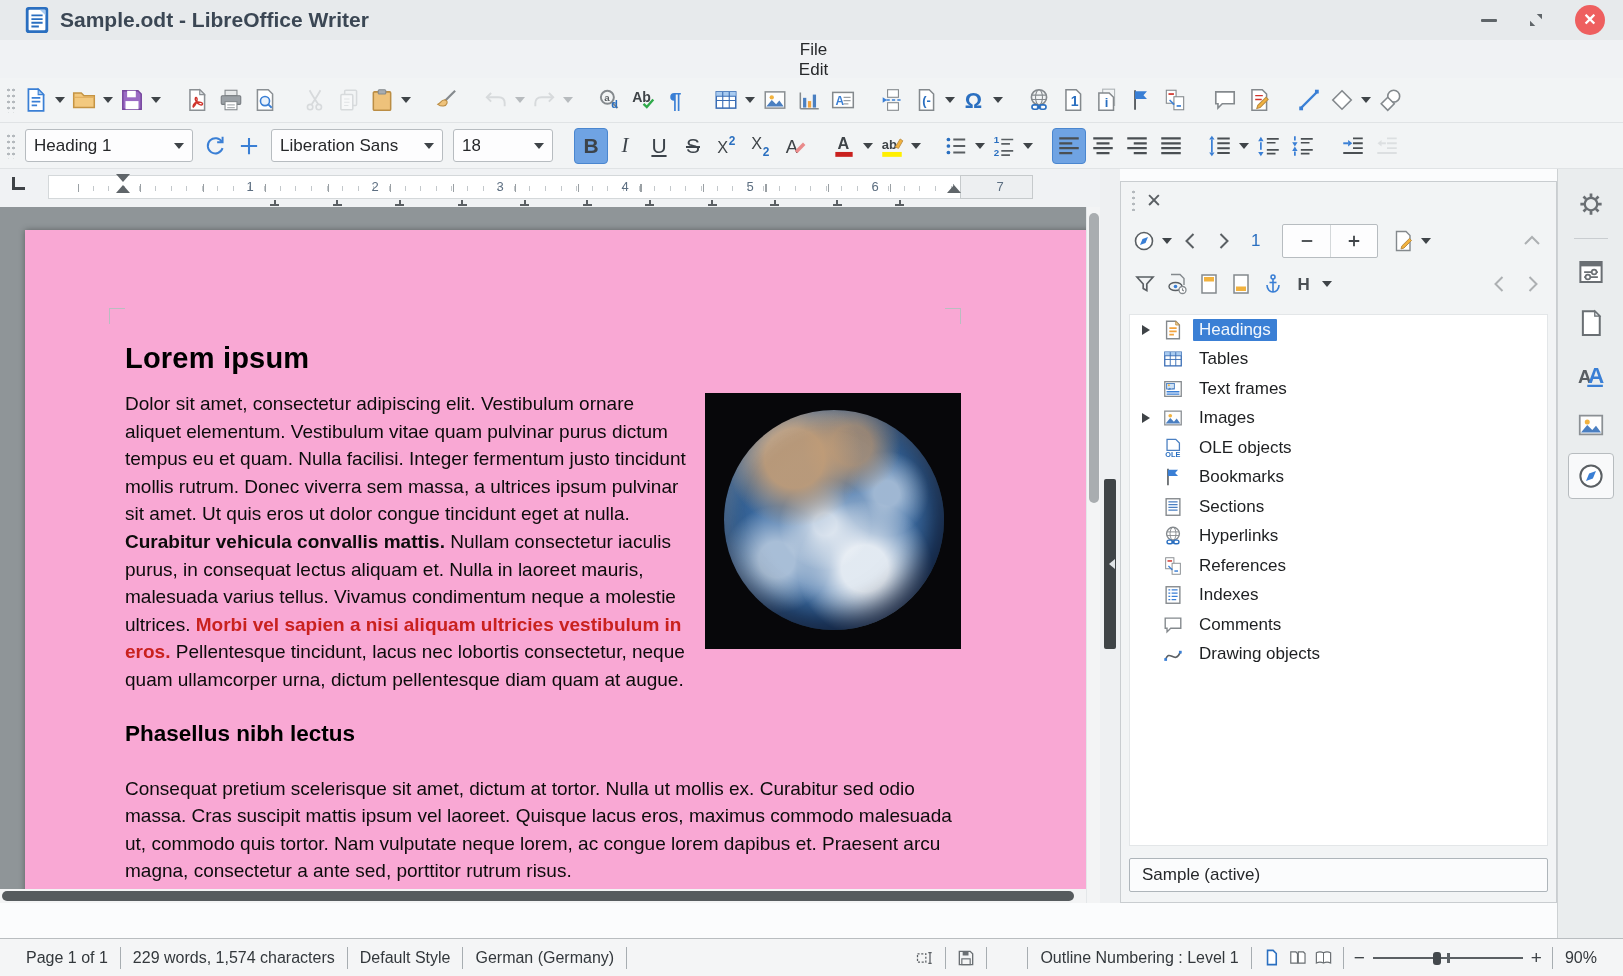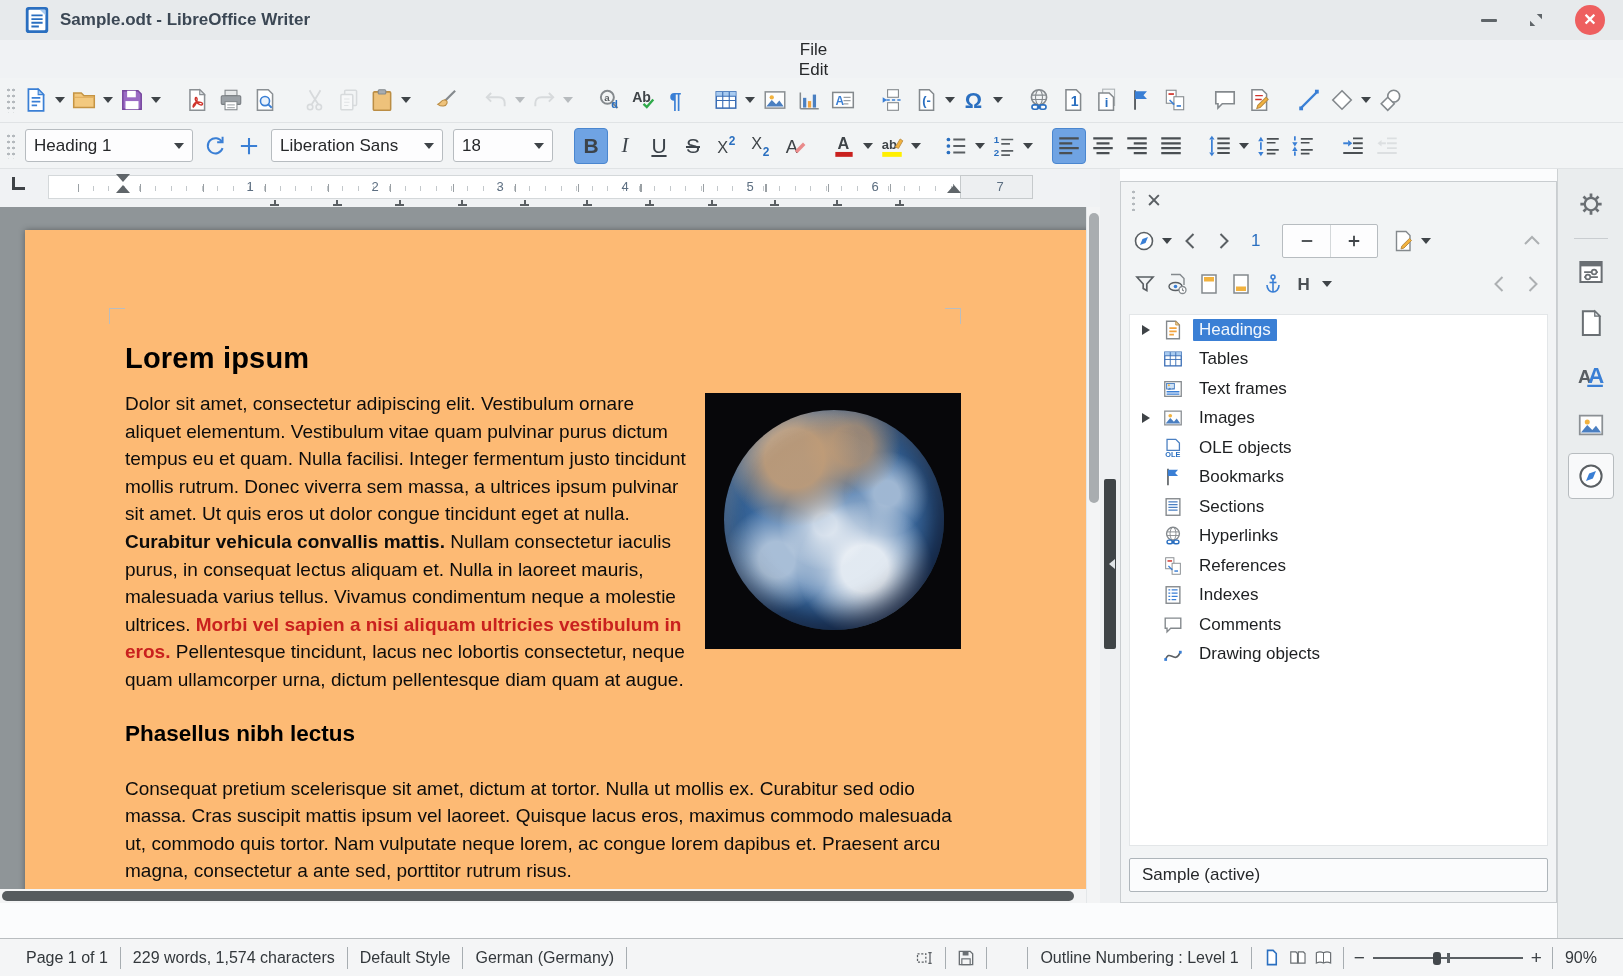--- a/index.html
+++ b/index.html
@@ -2,21 +2,21 @@
 <html><head>
 <meta charset="utf-8">
 <style>
   * { margin:0; padding:0; box-sizing:border-box; }
   html,body { width:1623px; height:976px; overflow:hidden; }
   body { font-family:"Liberation Sans", sans-serif; background:#fafbfc; position:relative; color:#26282a; }
 
   
   .titlebar { position:absolute; left:0; top:0; width:1623px; height:40px; background:#e7eaec; display:flex; align-items:center; }
   .titleicon { width:26px; height:28px; margin-left:24px; }
-  .title { margin-left:10px; font-size:17px; font-weight:bold; color:#3b4754; }
+  .title { margin-left:10px; font-size:21px; font-weight:bold; color:#3b4754; }
   .winbtns { position:absolute; right:18px; top:0; height:40px; display:flex; align-items:center; gap:30px; }
   .wmin { width:16px; height:3px; background:#5f6569; border-radius:1px; }
   .wrest { width:18px; height:18px; }
   .wclose { width:30px; height:30px; border-radius:50%; background:#ee5f5f; color:#fff; display:flex; align-items:center; justify-content:center; font-size:16px; font-weight:bold; line-height:1; }
 
   
   .menubar { position:absolute; left:0; top:40px; width:1623px; height:38px; background:#f0f2f4; display:flex; align-items:center; padding-left:4px;flex-direction:column; }
   .mitem { border:none; background:transparent; font-family:inherit; font-size:17px; color:#26282a; padding:0 14px; height:100%; cursor:default; }
 
   
@@ -54,21 +54,21 @@
   .rnum { position:absolute; top:10px; font-size:13px; color:#5d6f82; transform:translateX(-50%); }
   .rmarginbox { position:absolute; left:960px; top:6px; width:73px; height:24px; background:#edeff1; border:1px solid #c6cacc; }
   .rindent-top { position:absolute; left:116px; top:5px; width:0; height:0; border-left:7px solid transparent; border-right:7px solid transparent; border-top:8px solid #5f6569; }
   .rindent-bot { position:absolute; left:116px; top:16px; width:0; height:0; border-left:7px solid transparent; border-right:7px solid transparent; border-bottom:8px solid #5f6569; }
   .rindent-r { position:absolute; left:947px; top:16px; width:0; height:0; border-left:7px solid transparent; border-right:7px solid transparent; border-bottom:8px solid #5f6569; }
   .tabmark { position:absolute; top:31px; width:9px; height:6px; border-bottom:2px solid #5a5f63; }
   .tabmark i { display:block; width:2px; height:6px; background:#5a5f63; margin:0 auto; }
 
   
   .docarea { position:absolute; left:0; top:38px; width:1086px; height:696px; background:#8f9598; overflow:hidden; }
-  .page { position:absolute; left:25px; top:23px; width:1220px; height:700px; background:#fdba74; box-shadow:0 0 6px rgba(0,0,0,.35); }
+  .page { position:absolute; left:25px; top:23px; width:1220px; height:700px; background:#f9a8d4; box-shadow:0 0 6px rgba(0,0,0,.35); }
   .cmark { position:absolute; width:16px; height:16px; }
   .cm-tl { left:84px; top:78px; border-left:1px solid #b9bdc0; border-top:1px solid #b9bdc0; }
   .cm-tr { left:920px; top:78px; border-right:1px solid #b9bdc0; border-top:1px solid #b9bdc0; }
   .content { position:absolute; left:100px; top:80px; width:836px; }
   .h1 { font-size:29px; font-weight:bold; color:#000; margin-top:32px; margin-bottom:15px; letter-spacing:.2px; }
   .body-p { font-size:19px; line-height:27.6px; color:#0c0c0c; text-align:left; }
   .rb-b { font-weight:bold; }
   .rb-br { font-weight:bold; color:#c9211e; }
   .earth-wrap { float:right; width:256px; height:256px; background:#07070a; margin:3px 0 10px 16px; position:relative; }
   .earth { position:absolute; left:19px; top:17px; width:220px; height:220px; border-radius:50%;

